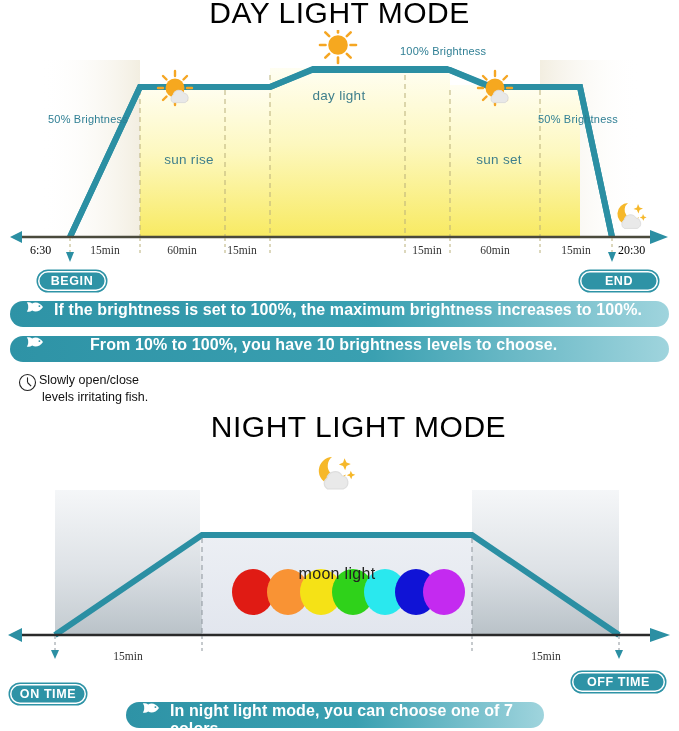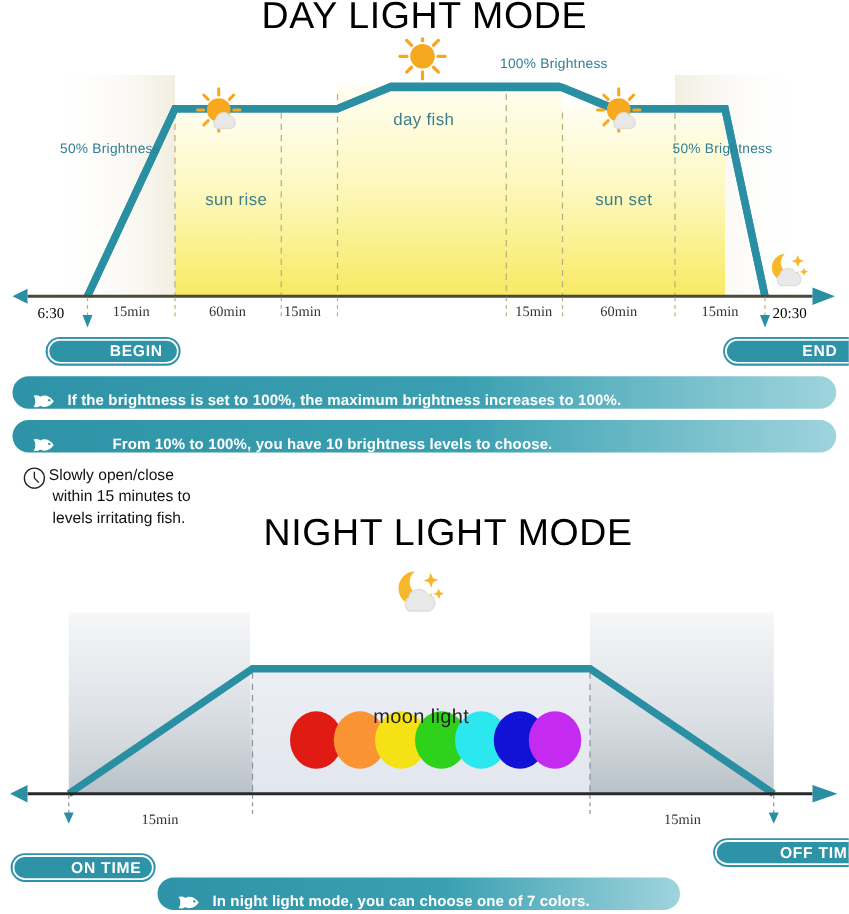--- a/index.html
+++ b/index.html
@@ -39,29 +39,29 @@
   .moon-label{
     position:absolute;font-size:16px;color:#222;letter-spacing:.3px;margin-top:47px;
   }
 
   
   .pill{
     position:absolute;height:20px;border-radius:11px;
     background:#2e93a6;
     display:flex;align-items:center;justify-content:center;
     box-shadow:inset 0 0 0 1.5px #ffffff, 0 0 0 1.5px #2e93a6;
-    color:#fff;font-size:12.5px;font-weight:bold;letter-spacing:.6px;padding-left:37px;
+    color:#fff;font-size:12.5px;font-weight:bold;letter-spacing:.6px;
   }
 
   
   .banner{
     position:absolute;height:26px;border-radius:13px;
     background:linear-gradient(90deg,#2e93a6 0%,#3aa0b1 55%,#9fd4dd 100%);
-    display:flex;align-items:flex-end;
-    color:#fff;font-size:12px;font-weight:bold;letter-spacing:.1px;
+    display:flex;align-items:flex-start;
+    color:#fff;font-size:16px;font-weight:bold;letter-spacing:.1px;
   }
   .banner .fishwrap{margin-left:16px;margin-right:9px;display:flex;align-items:center;}
 
   
   #slow-note{
     position:absolute;left:18px;top:372px;width:180px;
     font-size:12.5px;color:#111;line-height:17px;
   }
   #slow-note .clk{float:left;margin-right:2px;margin-top:1px;}
   #slow-note .ln{display:block;}
@@ -183,21 +183,21 @@
     <path d="M 11 -1 l 1.2 2.4 l 2.4 0.8 l -2.4 1.2 l -0.8 2.4 l -1.2 -2.4 l -2.4 -0.8 l 2.4 -1.2 z" fill="#f6b82a"></path>
     <path d="M -8 5 a 6.5 6.5 0 0 1 12 -2 a 5.4 5.4 0 0 1 1.2 10.4 h -13 a 5 5 0 0 1 -0.2 -8.4 z" fill="#e9e9e9" stroke="#dedede" stroke-width="1"></path>
   </g>
 </svg>
 
 <div class="chart-note" style="left:48px;top:113px;">50%  Brightness</div>
 <div class="chart-note" style="left:400px;top:45px;">100%  Brightness</div>
 <div class="chart-note" style="left:538px;top:113px;">50%  Brightness</div>
 
 <div class="zone-label" style="left:146px;top:152px;width:86px;text-align:center;">sun rise</div>
-<div class="zone-label" style="left:290px;top:88px;width:98px;text-align:center;">day fish</div>
+<div class="zone-label" style="left:290px;top:88px;width:98px;text-align:center;">day light</div>
 <div class="zone-label" style="left:458px;top:152px;width:82px;text-align:center;">sun set</div>
 
 <div class="time-label" style="left:30px;top:243px;">6:30</div>
 <div class="time-label" style="left:618px;top:243px;">20:30</div>
 
 <div class="tick-label" style="left:75px;top:244px;width:60px;">15min</div>
 <div class="tick-label" style="left:152px;top:244px;width:60px;">60min</div>
 <div class="tick-label" style="left:212px;top:244px;width:60px;">15min</div>
 <div class="tick-label" style="left:397px;top:244px;width:60px;">15min</div>
 <div class="tick-label" style="left:465px;top:244px;width:60px;">60min</div>
@@ -228,21 +228,20 @@
 
 <div id="slow-note">
   <span class="clk">
     <svg width="19" height="19" viewBox="0 0 19 19">
         <circle cx="9.5" cy="9.5" r="8" fill="none" stroke="#222" stroke-width="1.1"></circle>
         <line x1="9.5" y1="9.5" x2="9.5" y2="4.4" stroke="#222" stroke-width="1.1"></line>
         <line x1="9.5" y1="9.5" x2="13.1" y2="13.1" stroke="#222" stroke-width="1.1"></line>
       </svg>
   </span>
   <span class="ln ln1">Slowly open/close</span>
-  <span class="ln ln2">within 15 minutes to</span>
   <span class="ln ln3">levels irritating fish.</span>
 </div>
 
 <div class="mode-title" id="night-title">NIGHT LIGHT MODE</div>
 
 <svg class="abs" id="night-chart" style="left:0;top:450px;" width="679" height="210">
   <defs>
     <linearGradient id="gGrayOuter" x1="0" y1="0" x2="0" y2="1">
       <stop offset="0%" stop-color="#f3f5f7"></stop>
       <stop offset="55%" stop-color="#d8dde2"></stop>

